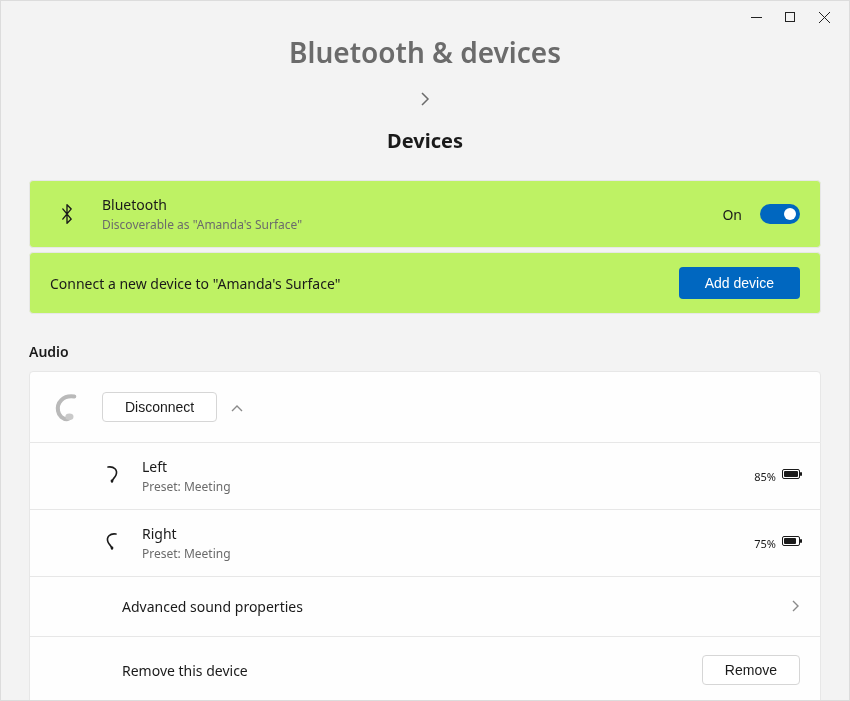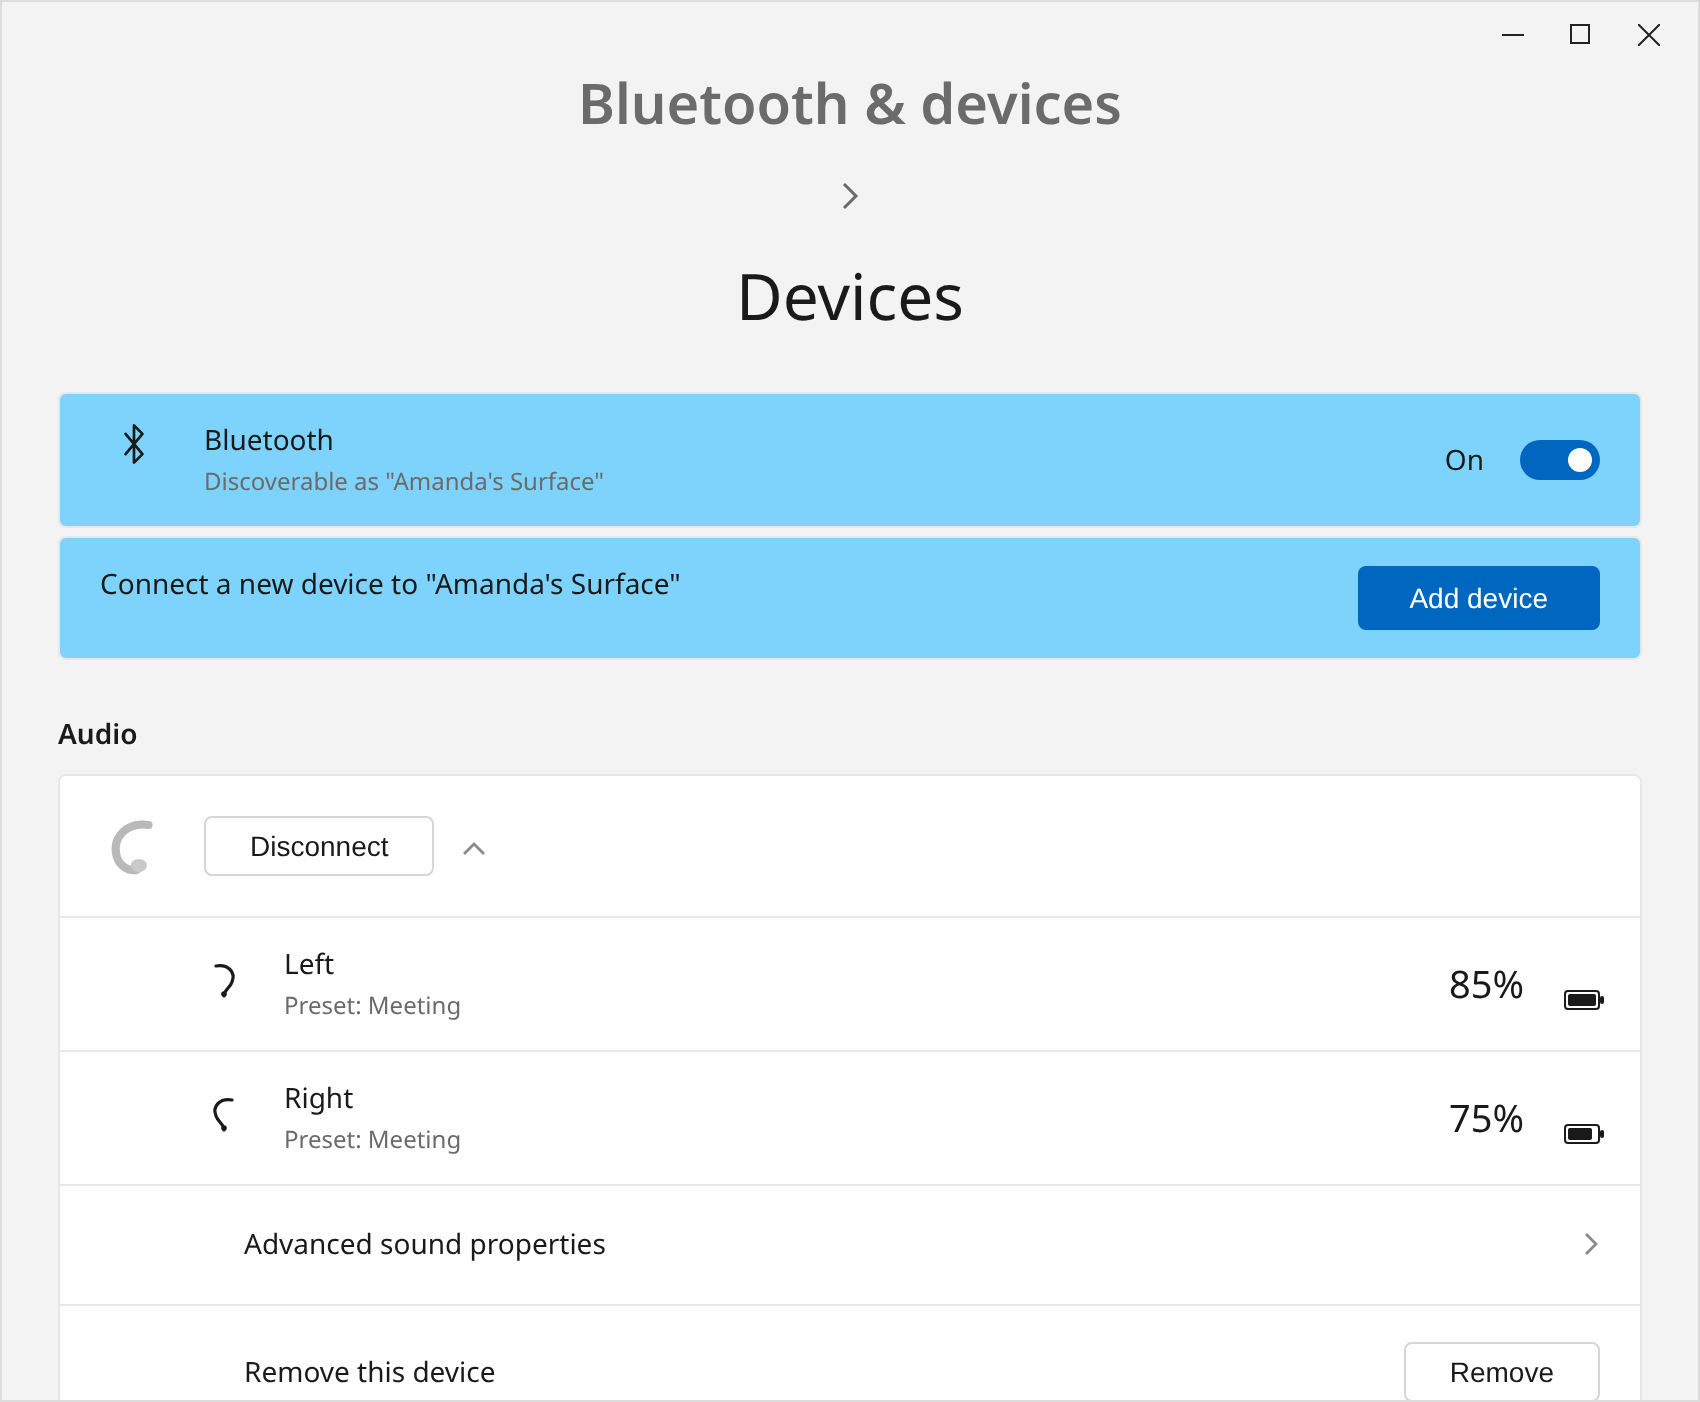--- a/index.html
+++ b/index.html
@@ -41,31 +41,32 @@
   .breadcrumb .parent {
     font-size: 28px;
     font-weight: 600;
     color: #6b6b6b;
   }
   .breadcrumb .chev {
     color: #6b6b6b;
     font-size: 18px;
   }
   .breadcrumb .current {
-    font-size: 32px;
-    font-weight: 400;
+    font-size: 20px;
+    font-weight: 700;
     color: #1a1a1a;
   }
   .card {
-    background: #7dd3fc;
+    background: #bef264;
     border: 1px solid #e7e7e7;
     border-radius: 4px;
     padding: 14px 20px;
     margin-bottom: 4px;
     display: flex;
+    align-items: center;
   }
   .card + .card { margin-top: 4px; gap: 36px; }
   .stack { margin-bottom: 28px; }
   .icon-slot {
     width: 34px;
     display: flex;
     justify-content: center;
     margin-right: 18px;
     flex-shrink: 0;
   }
@@ -111,22 +112,22 @@
     border-top: 1px solid #e7e7e7;
     border-radius: 4px 4px 0 0;
   }
   .device-group .row:last-child {
     border-radius: 0 0 4px 4px;
   }
   .chevron {
     color: #8a8a8a; font-size: 13px; margin-left: 14px;
   }
   .battery {
-    display: inline-flex; align-items: flex-end;
-    gap: 20px; font-size: 19px; color: #1a1a1a;
+    display: inline-flex; align-items: flex-start;
+    gap: 6px; font-size: 11px; color: #1a1a1a;
   }
   .battery-icon {
     width: 18px; height: 10px;
     border: 1.2px solid #1a1a1a; border-radius: 2px;
     position: relative;
   }
   .battery-icon::after {
     content: ""; position: absolute;
     right: -3px; top: 2px; width: 2px; height: 4px;
     background: #1a1a1a; border-radius: 1px;

